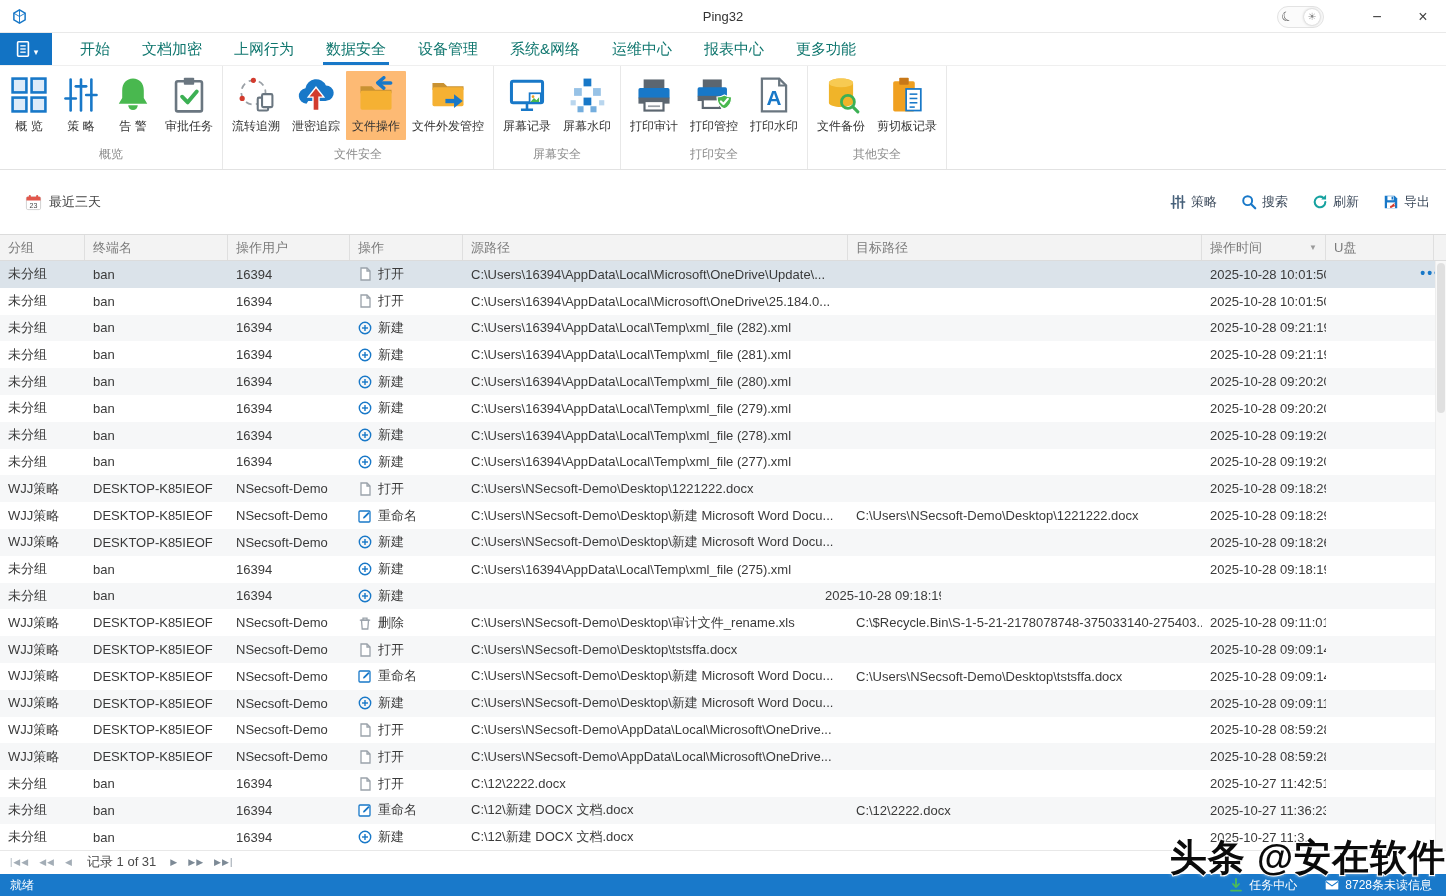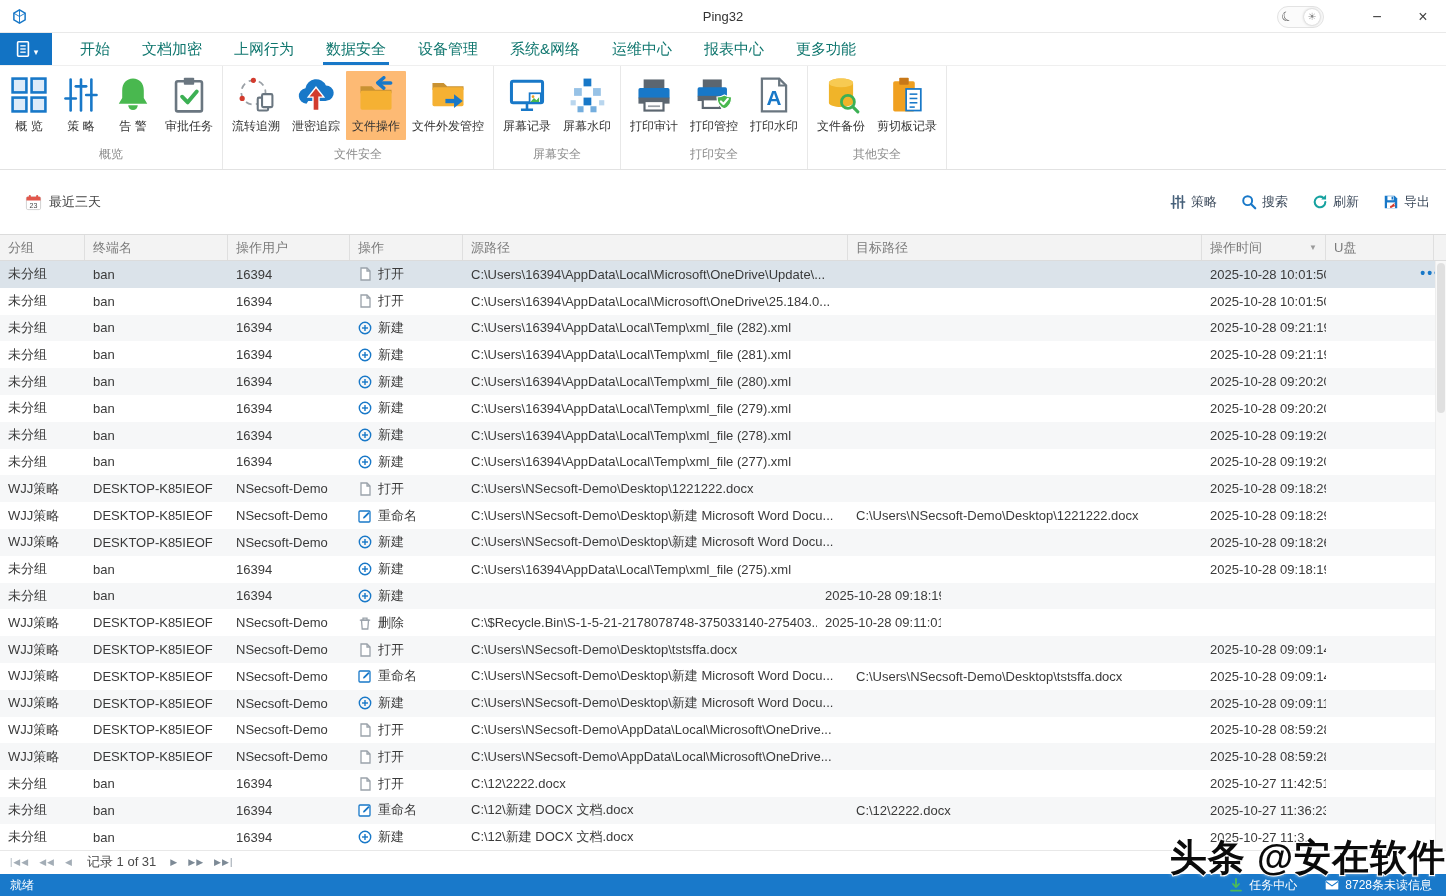--- a/index.html
+++ b/index.html
@@ -673,20 +673,21 @@
       <div class="td op-cell" style="width: 113px;">
         <span class="icon">
           <svg viewBox="0 0 14 14">
             <path d="M3.5 4.2h7l-.7 8.8H4.2z" fill="none" stroke="#9aa2aa" stroke-width="1.3"></path>
             <line x1="1.8" y1="4.2" x2="12.2" y2="4.2" stroke="#9aa2aa" stroke-width="1.3"></line>
             <path d="M5 4V2.2h4V4" fill="none" stroke="#9aa2aa" stroke-width="1.3"></path>
           </svg>
         </span>
         <span>删除</span>
       </div>
+      <div class="td" style="width: 385px;">C:\Users\NSecsoft-Demo\Desktop\审计文件_rename.xls</div>
       <div class="td" style="width: 354px;">C:\$Recycle.Bin\S-1-5-21-2178078748-375033140-275403...</div>
       <div class="td" style="width: 124px;">2025-10-28 09:11:01</div>
       <div class="td" style="width: 108px;"></div>
     </div>
     <div class="tr">
       <div class="td" style="width: 85px;">WJJ策略</div>
       <div class="td" style="width: 143px;">DESKTOP-K85IEOF</div>
       <div class="td" style="width: 122px;">NSecsoft-Demo</div>
       <div class="td op-cell" style="width: 113px;">
         <span class="icon">

